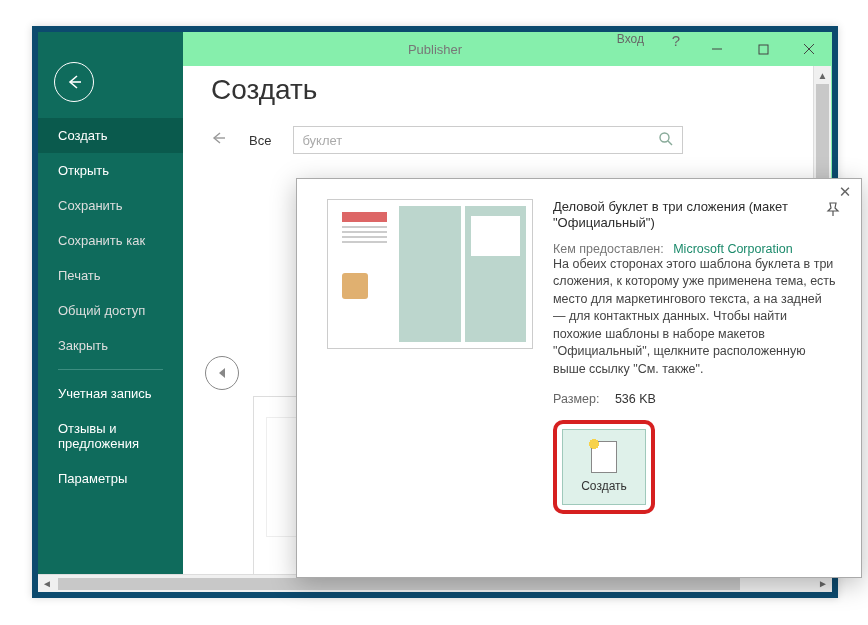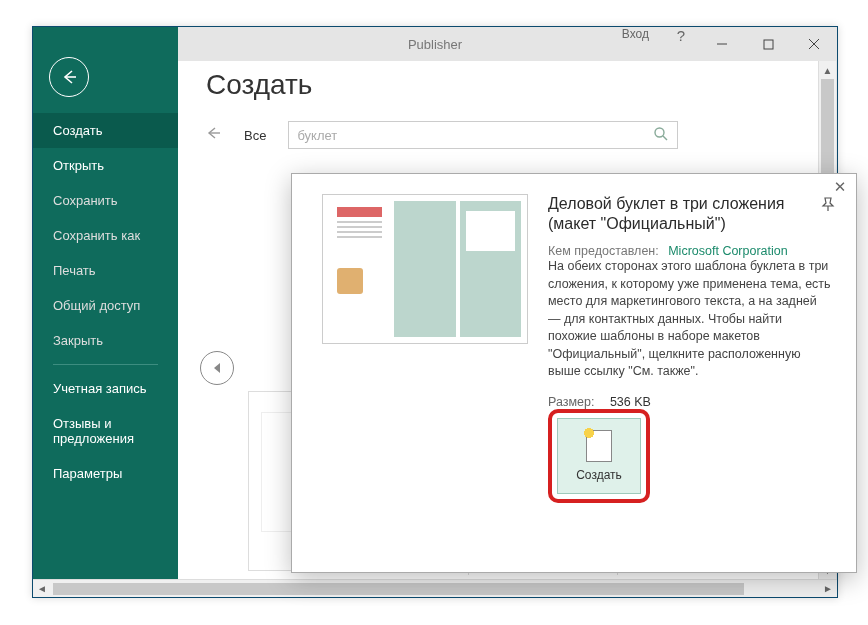--- a/index.html
+++ b/index.html
@@ -1,20 +1,20 @@
 <!DOCTYPE html>
 <html><head>
 <meta charset="utf-8">
 <style>
   * { box-sizing: border-box; margin: 0; padding: 0; font-family: "Segoe UI", Tahoma, sans-serif; }
   body { background: #fff; width: 868px; height: 625px; overflow: hidden; position: relative; }
   .outer { position: absolute; top: 0; left: 0; width: 868px; height: 625px; }
 
   
-  .window { position: absolute; top: 26px; left: 32px; width: 806px; height: 572px; background: #e5e5e5; border: 1px solid #0c4a6e; box-shadow: 0 0 8px rgba(0,0,0,0.15); }
+  .window { position: absolute; top: 26px; left: 32px; width: 806px; height: 572px; background: #86efac; border: 6px solid #0c4a6e; box-shadow: 0 0 8px rgba(0,0,0,0.15); }
 
   
   .titlebar { height: 34px; display: flex; align-items: center; position: relative; }
   .titlebar .title { position: absolute; left: 0; right: 0; text-align: center; font-size: 13px; color: #777; }
   .titlebar .right { position: absolute; right: 0; top: 0; display: flex; height: 34px; }
   .titlebar .signin { font-size: 12px; color: #666; margin-right: 14px; }
   .titlebar .help { width: 36px; text-align: center; font-size: 15px; color: #666; }
   .winbtn { width: 46px; height: 34px; display: flex; align-items: center; justify-content: center; color: #444; }
   .winbtn svg { stroke: #444; }
 
@@ -62,26 +62,26 @@
   .preview .pane { flex: 1; }
   .preview .p1 { background: #fff; border-right: 0; }
   .preview .p1 .tt { height: 10px; background: #d66; margin: 6px 8px 4px; }
   .preview .p1 .ln { height: 2px; background: #ccc; margin: 3px 8px; }
   .preview .p1 .pic { width: 26px; height: 26px; background: #e0b070; margin: 30px 8px 0; border-radius: 3px; }
   .preview .p2 { background: #bcd6cd; }
   .preview .p3 { background: #bcd6cd; position: relative; }
   .preview .p3::before { content: ""; position: absolute; top: 10px; left: 6px; right: 6px; height: 40px; background: #fff; }
 
   .details { flex: 1; font-size: 12.5px; color: #333; }
-  .details h2 { font-size: 16px; color: #2b2b2b; font-weight: 400; line-height: 1.25; margin-bottom: 10px; padding-right: 26px; }
+  .details h2 { font-size: 13px; color: #2b2b2b; font-weight: 400; line-height: 1.25; margin-bottom: 10px; padding-right: 26px; }
   .details .pin { position: absolute; top: 22px; right: 20px; color: #555; }
   .providedrow { color: #777; }
   .providedrow a { color: #1b8a6b; text-decoration: none; margin-left: 6px; }
   .desc { color: #444; line-height: 1.4; margin-bottom: 14px; }
-  .sizerow { color: #666; }
+  .sizerow { color: #666; margin-bottom: 14px; }
   .sizerow .val { color: #333; margin-left: 12px; }
 
   .createwrap { display: inline-block; border: 4px solid #d62020; border-radius: 10px; padding: 5px; }
   .createbtn { width: 84px; height: 76px; background: #dff1ea; border: 1px solid #9fc9bb; display: flex; flex-direction: column; align-items: center; justify-content: center; gap: 6px; }
   .createbtn .docicon { width: 26px; height: 32px; background: #fff; border: 1px solid #888; position: relative; }
   .createbtn .docicon::before { content: ""; position: absolute; top: -4px; left: -4px; width: 12px; height: 12px; background: radial-gradient(circle, #f7d24a 0 5px, transparent 5px); }
   .createbtn .lbl { font-size: 12px; color: #333; }
 </style>
 </head>
 <body>

